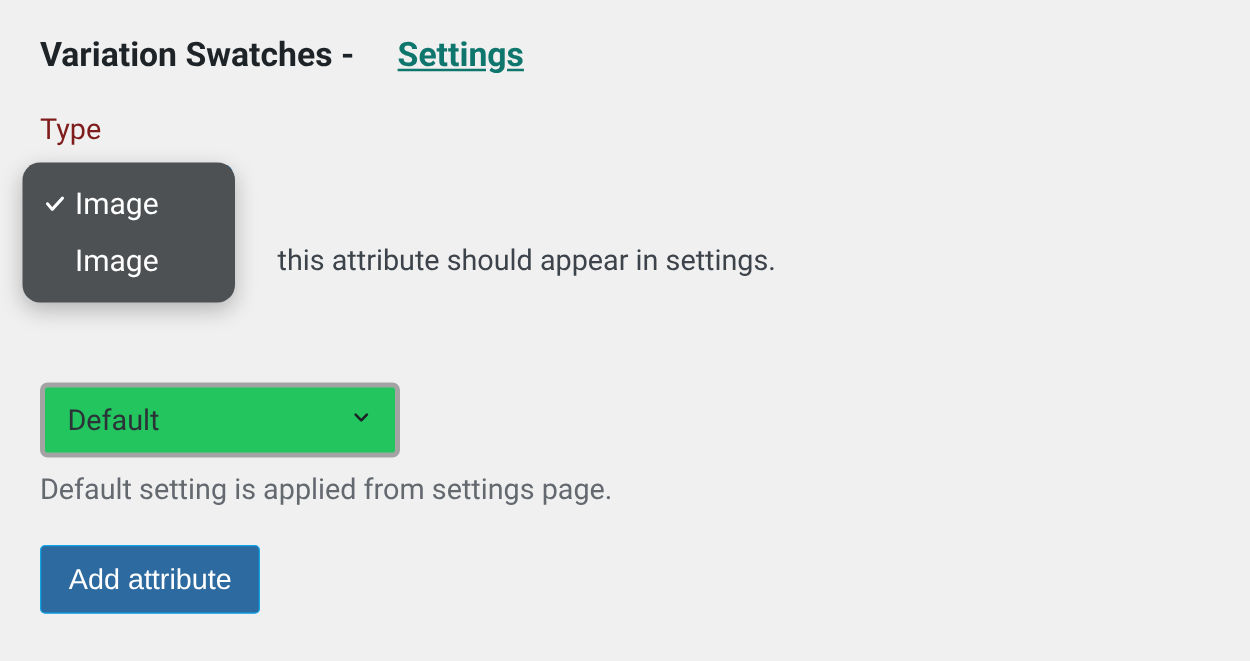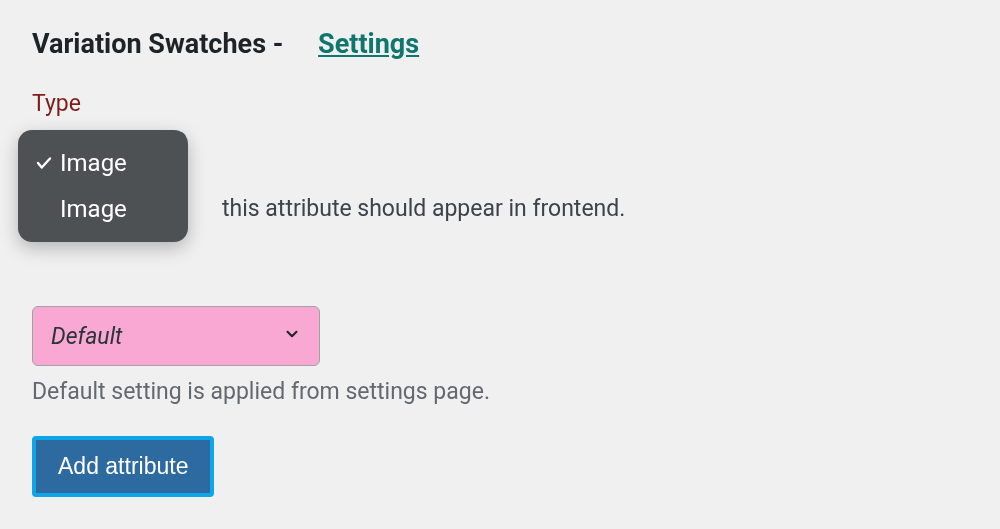--- a/index.html
+++ b/index.html
@@ -41,28 +41,27 @@
       color: #3c434a;
       margin-left: 190px;
       margin-bottom: 72px;
     }
     .select-shape {
       position: absolute;
       top: 306px;
       left: 32px;
       width: 288px;
       height: 60px;
-      background: #f9a8d4;
-      border: 1px solid #a3a3a3;
+      background: #22c55e;
+      border: 4px solid #a3a3a3;
       border-radius: 6px;
       display: flex;
       align-items: center;
       justify-content: space-between;
       padding: 0 18px;
-      font-style: italic;
     }
     .select-shape .select-text {
       font-size: 23px;
       color: #2c3338;
     }
     .select-shape .chevron {
       width: 18px;
       height: 18px;
     }
     .default-help {
@@ -72,21 +71,21 @@
       font-size: 23px;
       color: #646970;
       text-align: right;
     }
     .add-attr-btn {
       position: absolute;
       top: 436px;
       left: 32px;
       background: #2c6aa0;
       color: #fff;
-      border: 4px solid #0ea5e9;
+      border: 1px solid #0ea5e9;
       border-radius: 4px;
       font-size: 23px;
       padding: 13px 22px;
       cursor: pointer;
     }
     
     .dropdown {
       position: absolute;
       top: 130px;
       left: 18px;
@@ -139,21 +138,21 @@
 <body>
 
 <div class="heading-row">
   <span>Variation Swatches - </span><a href="#" class="settings-link">Settings</a>
 </div>
 
 <div class="field-label">Type</div>
 
 <div class="type-select-region"></div>
 
-<div class="help-text">this attribute should appear in frontend.</div>
+<div class="help-text">this attribute should appear in settings.</div>
 
 <div class="peek-select-border"></div>
 
 <div class="dropdown">
   <div class="dropdown-item">
     <span class="check">
       <svg viewBox="0 0 24 24" fill="none" stroke="#fff" stroke-width="3.2" stroke-linecap="round" stroke-linejoin="round">
           <polyline points="4 12 9 18 20 6"></polyline>
         </svg>
     </span>

